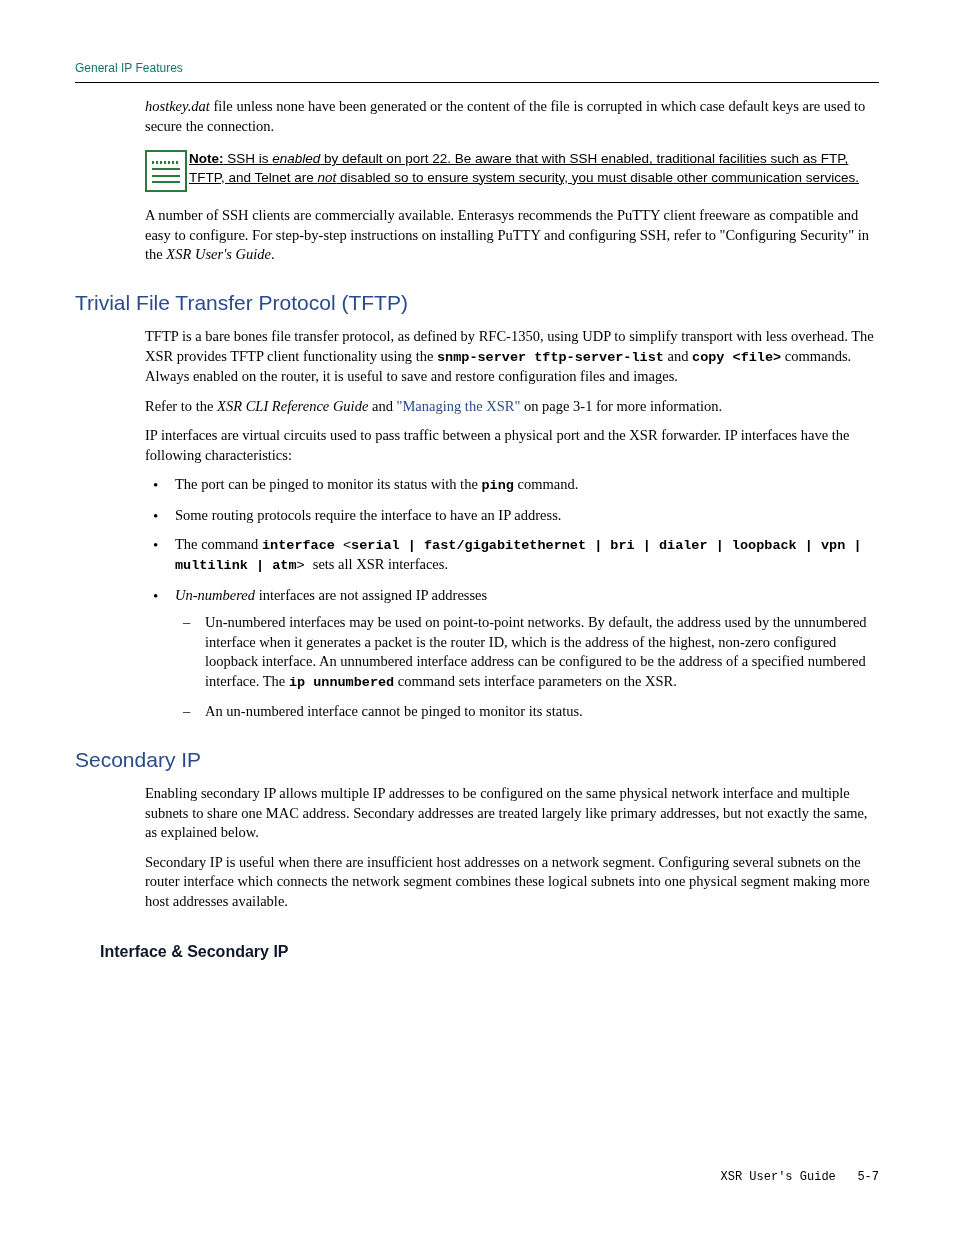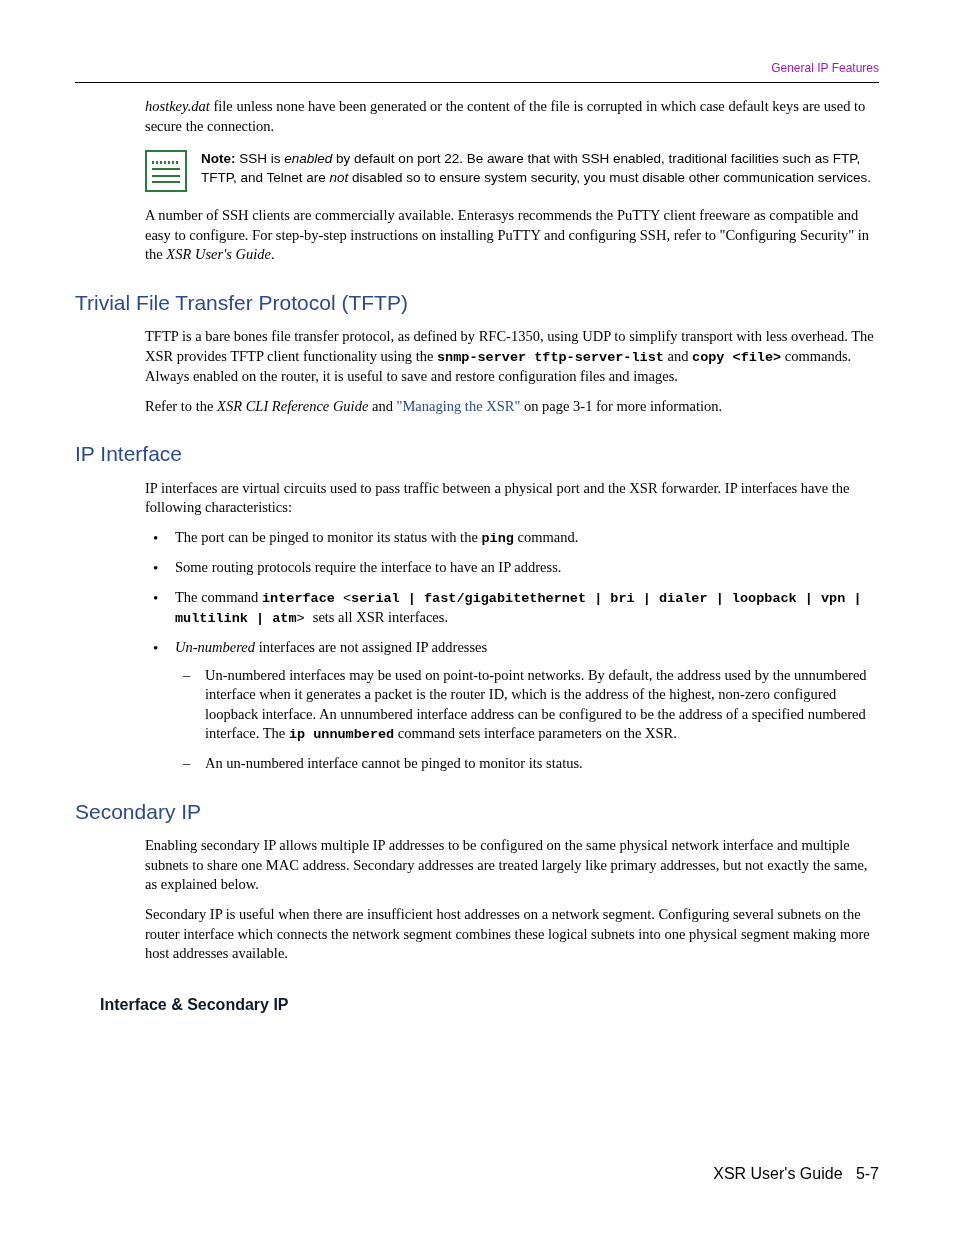--- a/index.html
+++ b/index.html
@@ -12,24 +12,24 @@
     background: #fff;
   }
   .page {
     width: 954px;
     min-height: 1235px;
     padding: 60px 75px 50px 75px;
     box-sizing: border-box;
     position: relative;
   }
   .running-head {
-    text-align: right;
+    text-align: left;
     font-family: Arial, Helvetica, sans-serif;
     font-size: 12px;
-    color: #a21caf;
+    color: #0f766e;
     margin-bottom: 6px;
   }
   .rule {
     border: none;
     border-top: 1px solid #000;
     margin: 0 0 14px 0;
   }
   .body-block { margin-left: 70px; }
   p { margin: 0 0 10px 0; }
   .italic { font-style: italic; }
@@ -49,22 +49,23 @@
   h3.subsection {
     font-family: Arial, Helvetica, sans-serif;
     font-weight: bold;
     color: #0f172a;
     font-size: 16px;
     margin: 30px 0 8px 25px;
   }
   .note-row {
     display: flex;
     align-items: flex-start;
-    gap: 14px;
+    gap: 2px;
     margin: 14px 0 14px 0;
+    text-decoration: underline;
   }
   .note-icon {
     width: 42px; height: 42px;
     border: 2px solid #2a7a3a;
     box-sizing: border-box;
     display: flex; flex-direction: column; justify-content: space-around;
     padding: 6px 5px 5px 5px;
     flex-shrink: 0;
   }
   .note-icon .zig { height: 3px; background: repeating-linear-gradient(90deg,#2a7a3a 0 2px, transparent 2px 4px); }
@@ -78,22 +79,22 @@
   ul.bullets > li { position: relative; padding-left: 30px; margin: 0 0 10px 0; }
   ul.bullets > li::before { content: "•"; position: absolute; left: 8px; top: 0; font-size: 15px; }
   ul.dashes { list-style: none; padding: 0; margin: 8px 0 0 0; }
   ul.dashes > li { position: relative; padding-left: 30px; margin: 0 0 10px 0; }
   ul.dashes > li::before { content: "–"; position: absolute; left: 8px; top: 0; }
   .link { color: #2a4a8a; }
   .footer {
     position: absolute;
     bottom: 50px;
     right: 75px;
-    font-family: Liberation Sans, sans-serif;
-    font-size: 16px;
+    font-family: Liberation Mono, monospace;
+    font-size: 12px;
     margin-top: 32px;
   }
 </style>
 </head>
 <body>
 
 <div class="page">
 
   <div class="running-head">General IP Features</div>
   <hr class="rule">
@@ -124,21 +125,20 @@
   <h2 class="section">Trivial File Transfer Protocol (TFTP)</h2>
   <div class="body-block">
     <p>
       <span>TFTP is a bare bones file transfer protocol, as defined by RFC-1350, using UDP to simplify transport with less overhead. The XSR provides TFTP client functionality using the </span><span class="mono">snmp-server tftp-server-list</span><span> and </span><span class="mono">copy &lt;file&gt;</span><span> commands. Always enabled on the router, it is useful to save and restore configuration files and images.</span>
     </p>
     <p>
       <span>Refer to the </span><span class="italic">XSR CLI Reference Guide</span><span> and </span><span class="link">"Managing the XSR"</span><span> on page 3-1 for more information.</span>
     </p>
   </div>
 
-  <h2 class="section">IP Interface</h2>
   <div class="body-block">
     <p>IP interfaces are virtual circuits used to pass traffic between a physical port and the XSR forwarder. IP interfaces have the following characteristics:</p>
     <ul class="bullets">
       <li>
         <span>The port can be pinged to monitor its status with the </span><span class="mono">ping</span><span> command.</span>
       </li>
       <li>Some routing protocols require the interface to have an IP address.</li>
       <li>
         <span>The command </span><span class="mono">interface</span><span class="mono-plain"> &lt;</span><span class="mono">serial | fast/gigabitethernet | bri | dialer | loopback | vpn | multilink | atm</span><span class="mono-plain">&gt; </span><span>sets all XSR interfaces.</span>
       </li>

